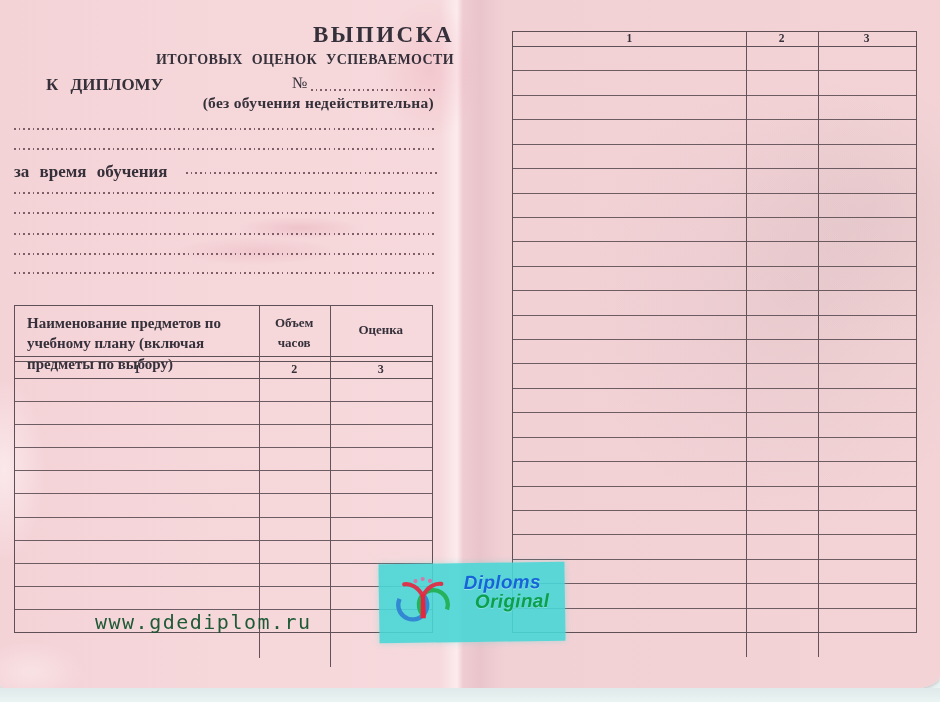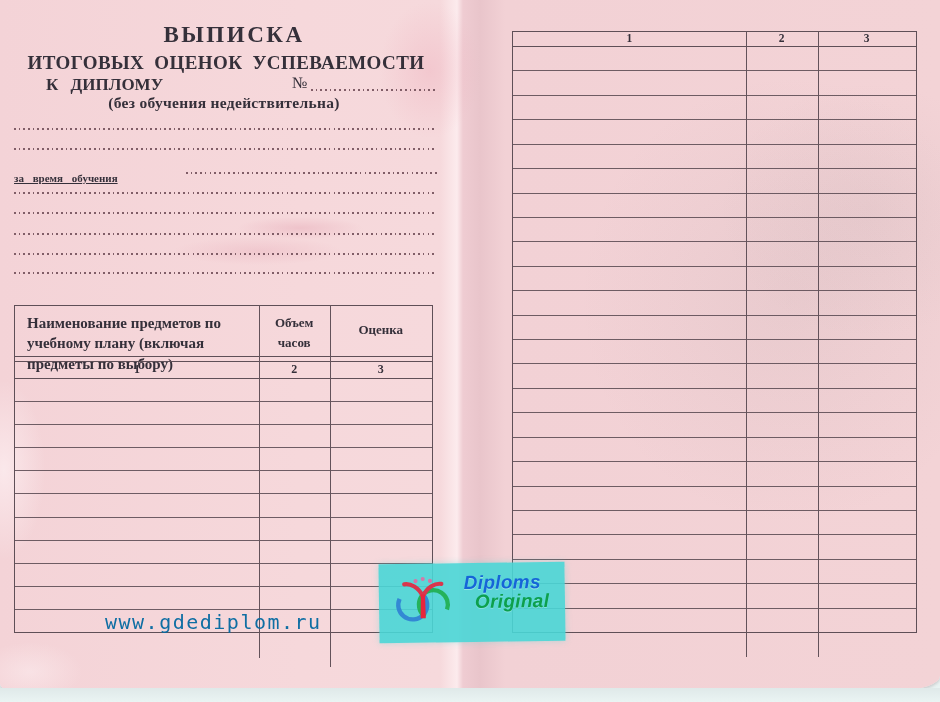--- a/index.html
+++ b/index.html
@@ -26,35 +26,35 @@
     border-bottom-left-radius:10px 6px;
     border-bottom-right-radius:40px 14px;
     box-shadow:0 2px 3px rgba(170,160,165,.45);
   }
   .scan-edge{position:absolute;left:0;top:688px;width:940px;height:14px;
     background:linear-gradient(180deg,#dfe9e9,#eaf4f3);}
 
   
   .t{position:absolute;white-space:nowrap;}
   .bold{font-weight:bold;}
-  .center{text-align:center;}
+  .center{text-align:right;}
 
   
   .dots{
     position:absolute;height:2px;
     background-image:repeating-linear-gradient(to right, rgba(122,87,97,.95) 0 1.6px, transparent 1.6px 4.7px);
   }
 
   
   .doc-title{left:14px;top:22px;width:440px;font-size:23px;letter-spacing:2.5px;}
-  .doc-subtitle{left:6px;top:52px;width:440px;font-size:19px;letter-spacing:.4px;word-spacing:5px;}
+  .doc-subtitle{left:14px;top:52px;width:440px;font-size:14px;letter-spacing:.4px;word-spacing:5px;}
   .to-diploma{left:46px;top:75px;font-size:17px;word-spacing:8px;}
   .num-label{left:292px;top:74px;font-size:16px;}
   .validity{left:14px;top:94px;width:420px;font-size:15.5px;letter-spacing:.3px;}
-  .study-label{left:14px;top:172px;font-size:11px;word-spacing:6px;text-decoration:underline;}
+  .study-label{left:14px;top:162px;font-size:17px;word-spacing:6px;}
   .findings-label{left:14px;top:280px;font-size:15px;word-spacing:13px;}
 
   
   .rule{background:#63525a;position:absolute;width:1.4px;}
   .ltable{
     position:absolute;left:14px;top:305px;width:419px;height:328px;
     border:1.5px solid #5f4f57;box-sizing:border-box;
     display:flex;flex-direction:column;
   }
   .lhead{display:flex;height:50px;border-bottom:1.3px solid #5f4f57;}
@@ -76,23 +76,23 @@
   }
   .rnums{display:flex;height:14px;border-bottom:1.3px solid #5f4f57;font-size:11.5px;font-weight:bold;}
   .rnums span{display:block;text-align:center;}
   .rnums .n1{width:234px;}.rnums .n2{width:72px;}.rnums .n3{width:99px;}
   .rbody{flex:1;display:flex;flex-direction:column;}
   .rrow{flex:1;border-bottom:1.3px solid rgba(95,79,87,.9);}
   .rbody > :last-child{border-bottom:none;}
 
   
   .url-mark{
-    position:absolute;left:105px;top:610px;
+    position:absolute;left:95px;top:610px;
     font-family:"DejaVu Sans Mono","Liberation Mono",monospace;
-    font-size:20px;letter-spacing:1.5px;color:#0369a1;opacity:.95;
+    font-size:20px;letter-spacing:1.5px;color:#14532d;opacity:.95;
   }
   .stamp{
     position:absolute;left:379px;top:563px;width:186px;height:79px;
     background:rgba(73,214,214,.9);
     transform:rotate(-.8deg);
     box-shadow:0 0 6px rgba(73,214,214,.35);
   }
   .stamp-logo{position:absolute;left:12px;top:6px;width:62px;height:64px;}
   .stamp-l1{position:absolute;left:85px;top:9px;font-family:"Liberation Sans",sans-serif;
     font-size:19px;font-weight:bold;font-style:italic;letter-spacing:.3px;

